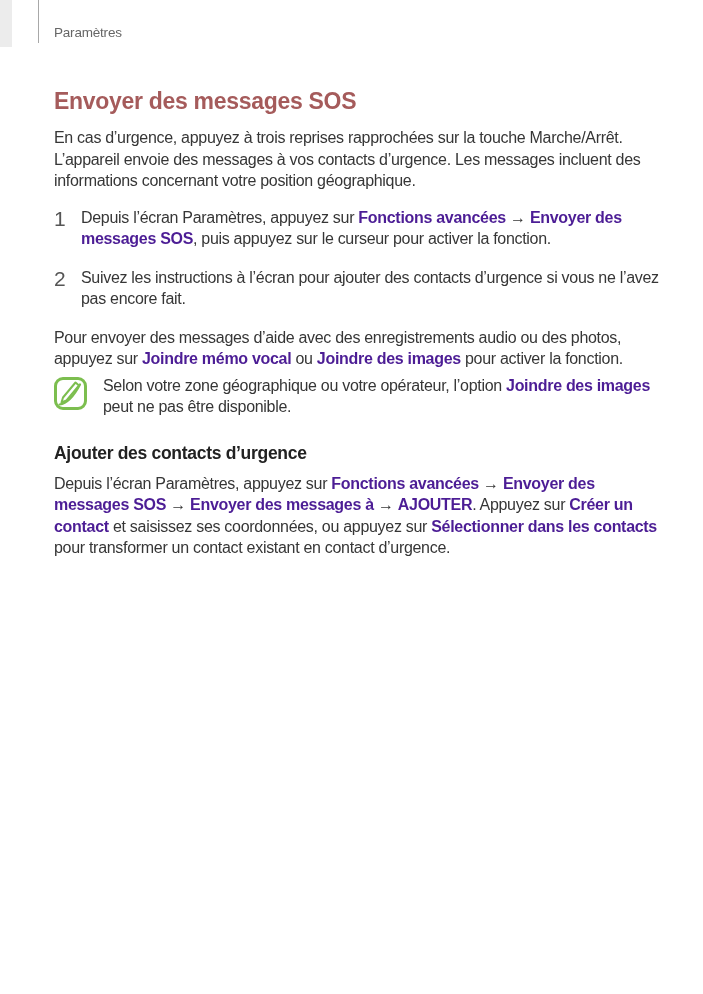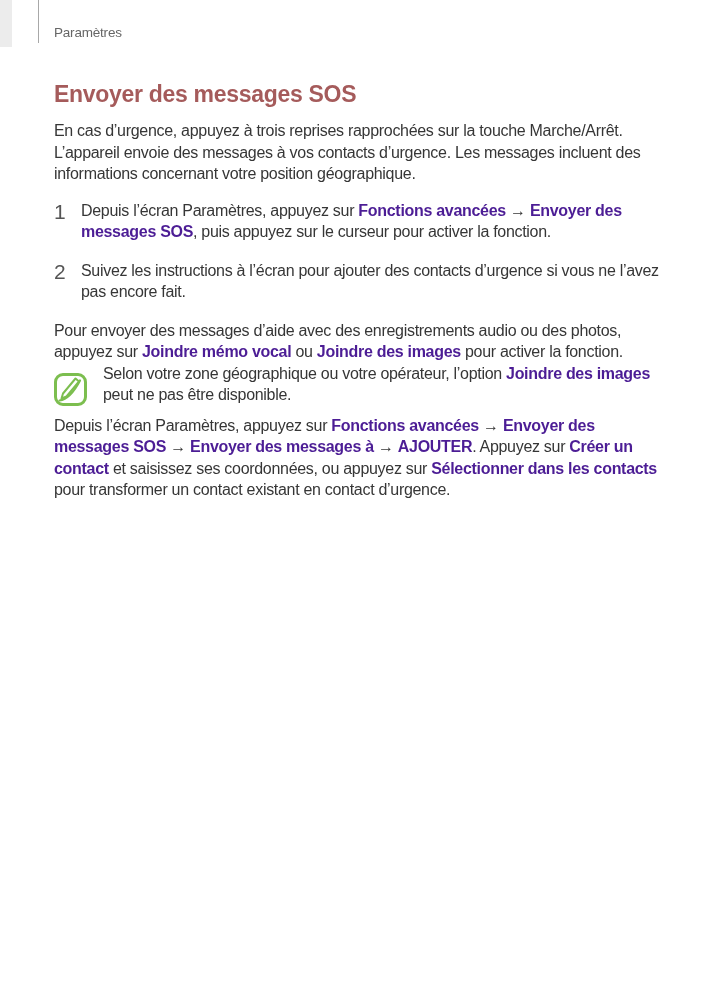--- a/index.html
+++ b/index.html
@@ -27,21 +27,21 @@
   }
   .crumb {
     position: absolute;
     left: 54px; top: 25px;
     font-size: 13.5px;
     color: #666666;
     letter-spacing: -0.2px;
   }
   .content {
     position: absolute;
-    left: 54px; top: 80px;
+    left: 54px; top: 87px;
     width: 608px;
   }
   h1.title {
     margin: 0 0 12px 0;
     font-size: 23px;
     line-height: 28px;
     font-weight: bold;
     color: #a55b5b;
     letter-spacing: -0.3px;
   }
@@ -62,21 +62,22 @@
   .step-num {
     flex: 0 0 27px;
     font-size: 21px;
     line-height: 23px;
     color: #555555;
   }
   .step .step-text { flex: 1; }
   p.after { margin-top: 8px; }
   .note {
     display: flex;
-    align-items: flex-end;
+    align-items: flex-start;
+    margin-top: 5px;
   }
   .note-icon {
     flex: 0 0 33px;
     width: 33px; height: 33px;
     margin-right: 16px;
     margin-top: 2px;
   }
   .note-icon svg { display: block; }
   .note .note-text { flex: 1; }
   h2.section-heading {
@@ -128,19 +129,20 @@
       <span class="note-icon">
         <svg width="33" height="33" viewBox="0 0 33 33" xmlns="http://www.w3.org/2000/svg">
           <rect x="1.5" y="1.5" width="30" height="30" rx="7.5" fill="#ffffff" stroke="#7cbe4f" stroke-width="3"></rect>
           <path d="M5.5 27.5 C 13 26.5, 20 19, 26 7.5" fill="none" stroke="#7cbe4f" stroke-width="2.2" stroke-linecap="round"></path>
           <path d="M21.5 5.5 L25 8.5 L12.5 23.5 L7.5 25.5 L9 20.5 Z" fill="#ffffff" stroke="#7cbe4f" stroke-width="2" stroke-linejoin="round"></path>
         </svg>
       </span>
       <p class="body note-text"><span>Selon votre zone géographique ou votre opérateur, l’option </span><span class="b">Joindre des images</span><span> peut ne pas être disponible.</span></p>
     </div>
 
+    <h2 class="section-heading">Ajouter des contacts d’urgence</h2>
 
     <p class="body section-body"><span>Depuis l’écran Paramètres, appuyez sur </span><span class="b">Fonctions avancées</span><span> → </span><span class="b">Envoyer des messages SOS</span><span> → </span><span class="b">Envoyer des messages à</span><span> → </span><span class="b">AJOUTER</span><span>. Appuyez sur </span><span class="b">Créer un contact</span><span> et saisissez ses coordonnées, ou appuyez sur </span><span class="b">Sélectionner dans les contacts</span><span> pour transformer un contact existant en contact d’urgence.</span></p>
 
   </div>
 
 
 </div>
 
 </body></html>

